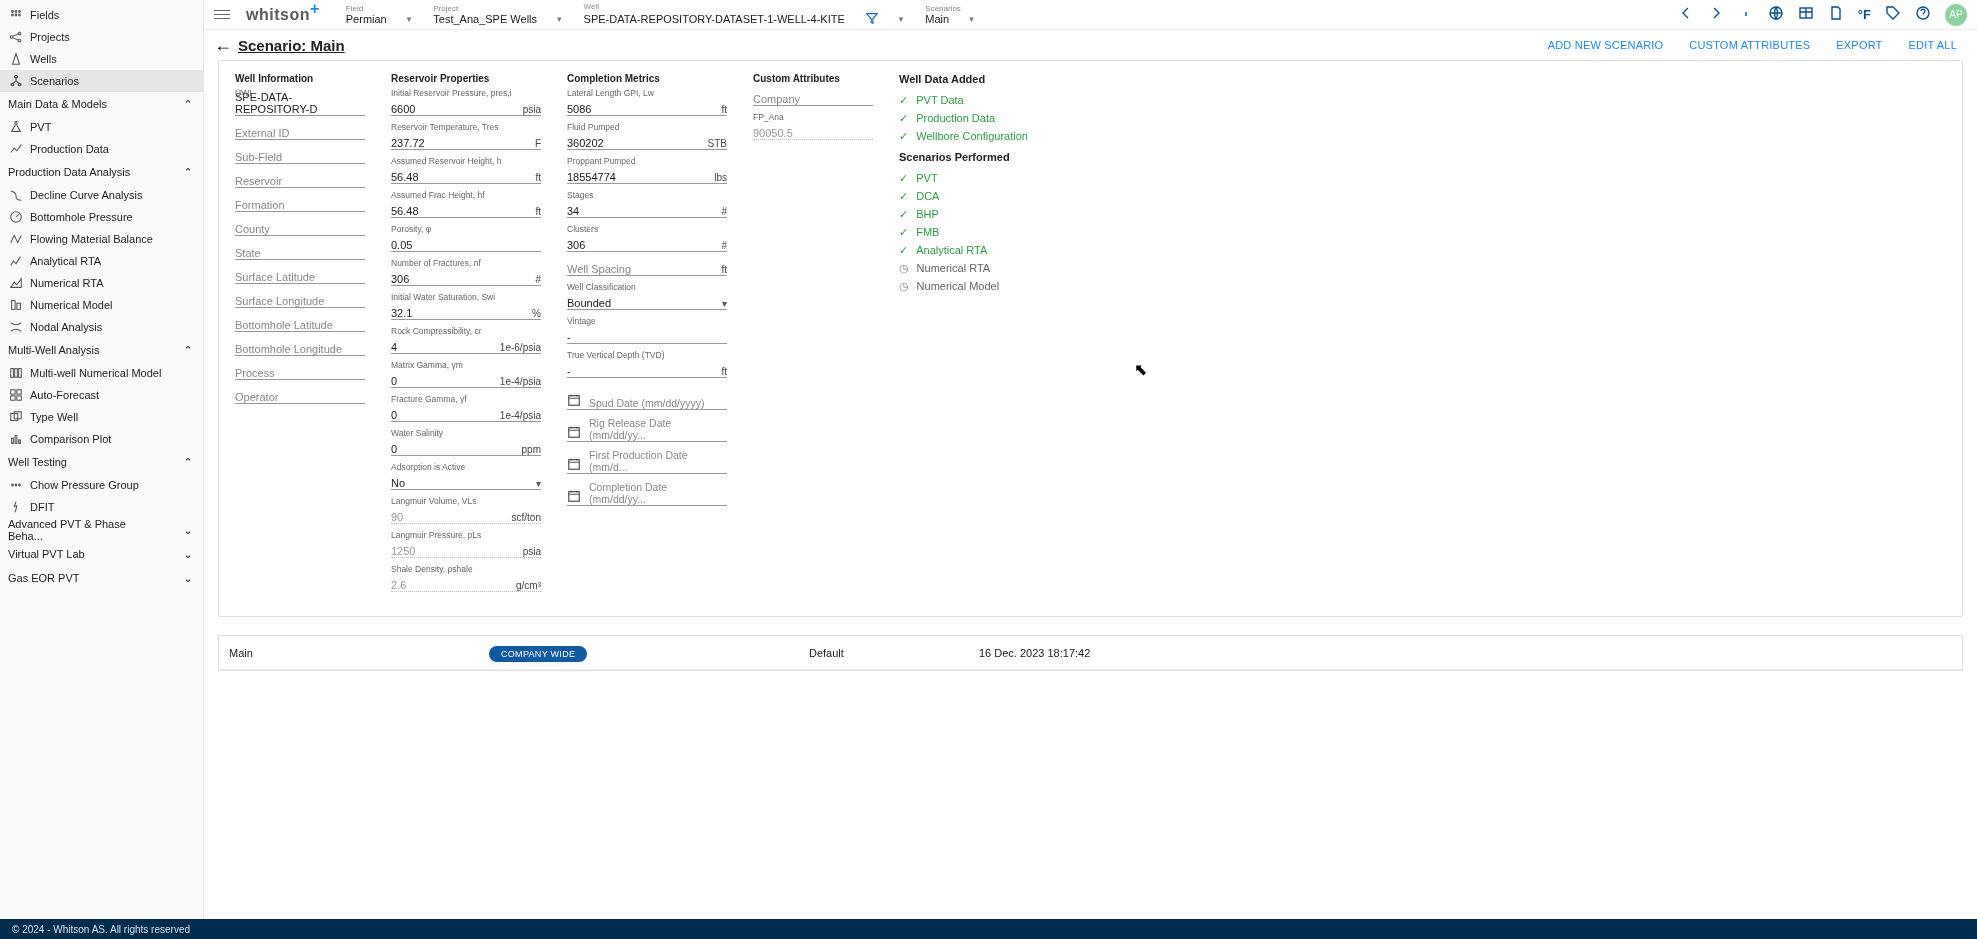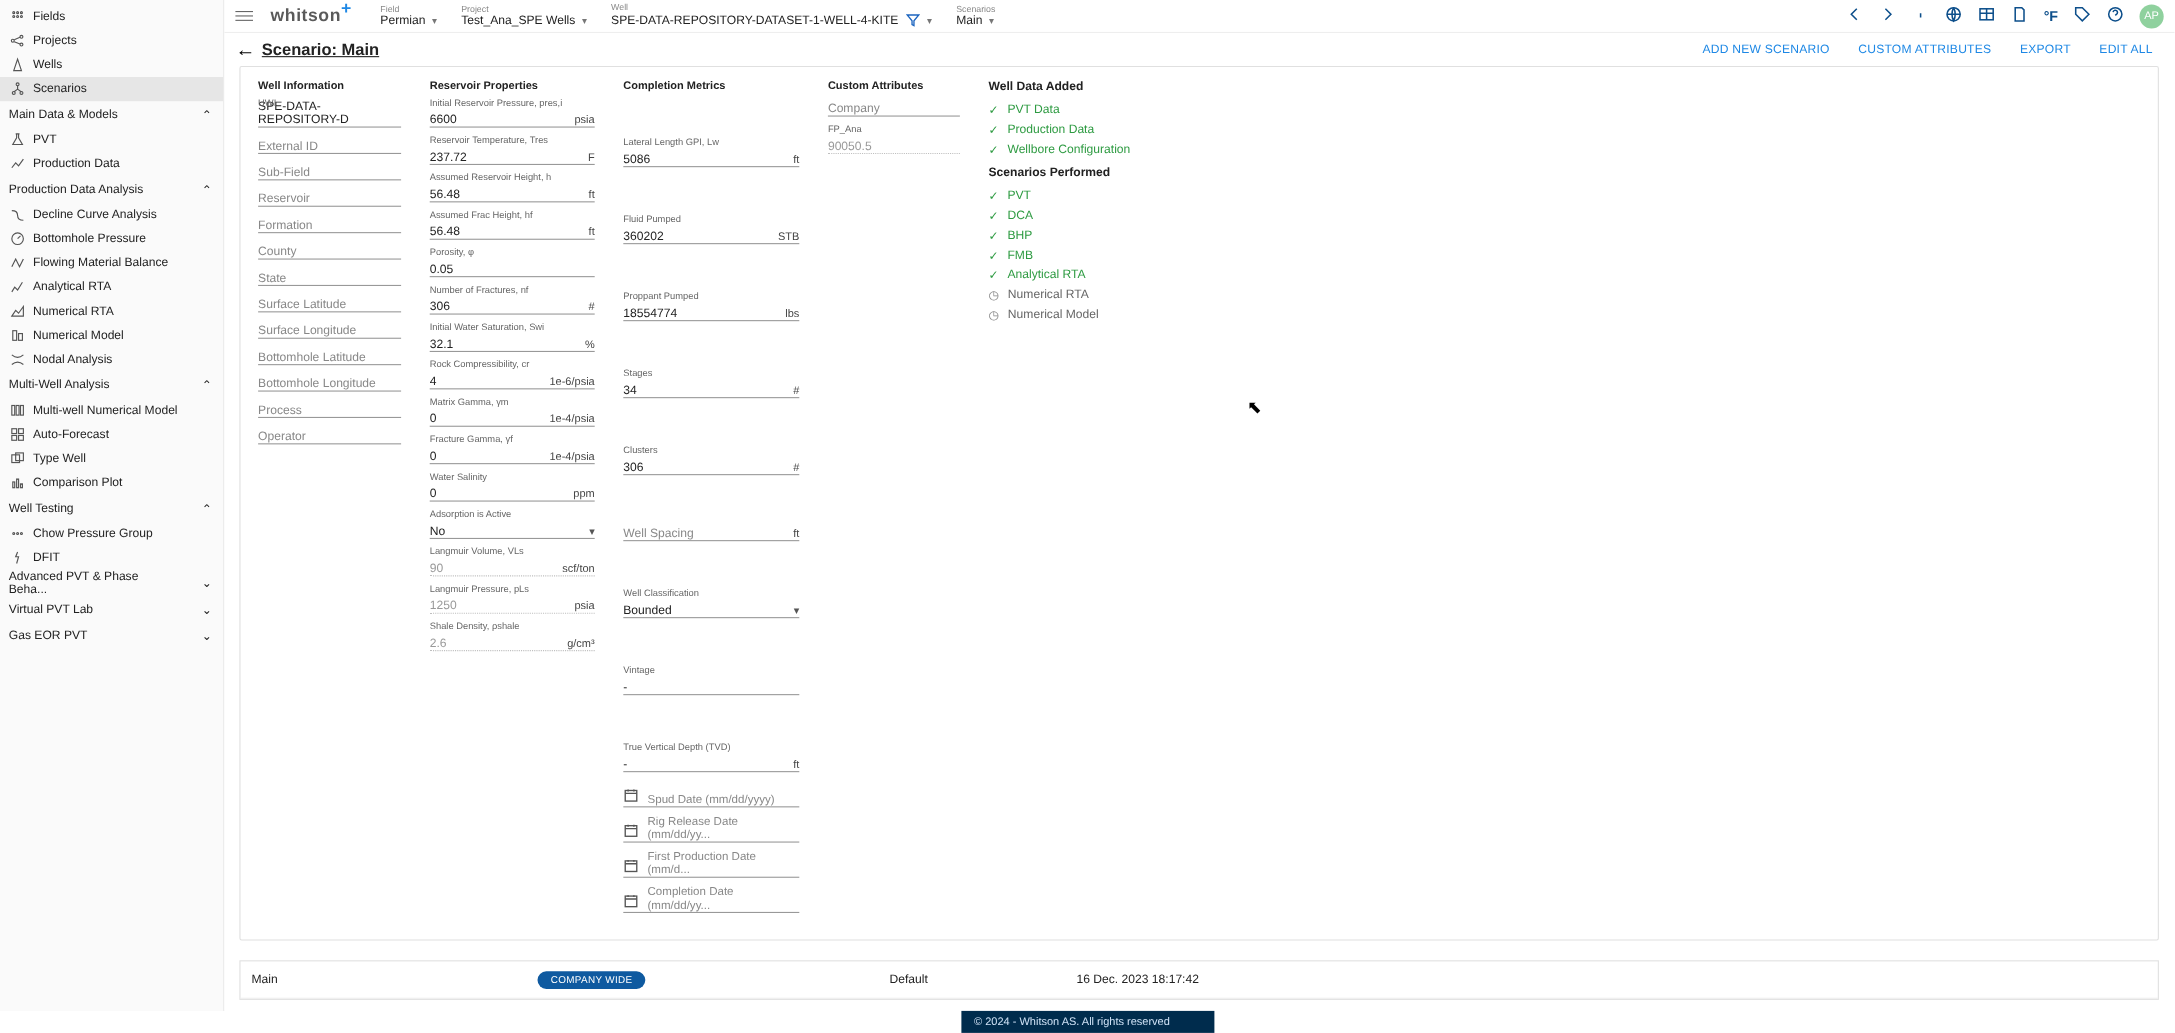--- a/index.html
+++ b/index.html
@@ -33,21 +33,21 @@
 
   
   .main { flex:1; display:flex; flex-direction:column; min-width:0; background:#fff; }
   
   .topbar { display:flex; align-items:center; height:30px; padding:0 10px; border-bottom:1px solid #eee; gap:10px; }
   .burger { margin-right:6px; cursor:pointer; }
   .logo { font-size:16px; font-weight:600; color:#5a5a5a; letter-spacing:.5px; position:relative; margin-right:10px; }
   .logo .plus { color:var(--brand-bright); font-weight:800; position:relative; top:-6px; }
   .crumb { display:flex; flex-direction:column; padding:0 6px; }
   .crumb .ck { font-size:8px; color:#888; }
-  .crumb .cv { display:flex; align-items:center; gap:6px; font-size:11px; }
+  .crumb .cv { display:flex; align-items:center; gap:20px; font-size:11px; }
   .crumb .arrow { font-size:9px; color:#777; }
   .filter-icon { color:#1e66c0; }
   .top-right { margin-left:auto; display:flex; align-items:center; gap:14px; }
   .top-right .tbtn { cursor:pointer; color:#0d4f8b; }
   .avatar { width:22px; height:22px; border-radius:50%; background:#8fd19e; color:#fff; font-size:10px; display:flex; align-items:center; justify-content:center; }
 
   
   .title-row { display:flex; align-items:center; height:30px; padding:0 20px 0 10px; }
   .title-row .back { width:24px; cursor:pointer; color:#000; font-size:18px; }
   .title-row h1 { margin:0; font-size:15px; font-weight:700;text-decoration:underline; }
@@ -62,21 +62,21 @@
   .col-h { font-weight:700; font-size:10px; margin-bottom:4px; }
 
   .fld { width:150px; position:relative; padding-top:10px; margin-bottom:6px; }
   .fld .flabel { position:absolute; top:0; left:0; font-size:8.5px; color:#666; white-space:nowrap; }
   .fld .fval { display:flex; align-items:flex-end; height:18px; border-bottom:1px solid #999; font-size:11px; }
   .fld.dotted .fval { border-bottom:1px dotted var(--dotted); color:#999; }
   .fld .unit { margin-left:auto; font-size:10px; color:#444; padding-left:6px; }
   .fld .sel { margin-left:auto; font-size:10px; color:#555; }
   .fld.no-lbl { padding-top:0; }
   .fld.wi { width:130px; }
-  .fld.cm { width:160px;margin-top:36px; }
+  .fld.cm { width:160px; }
   .fld.ca { width:120px; }
 
   .date-fld { width:160px; display:flex; align-items:flex-end; height:26px; border-bottom:1px solid #999; font-size:10.5px; color:#888; margin-bottom:6px; gap:8px;}
   .date-fld .cal { color:#555; }
 
   
   .wda { font-size:11px; }
   .wda .hdr { font-weight:700; margin-bottom:6px; }
   .wda .item { display:flex; align-items:center; gap:8px; height:18px; }
   .wda .chk { color:var(--green); font-size:11px; }
@@ -91,21 +91,21 @@
   .scen-table .tr { height:34px; font-size:11px; border-bottom:1px solid #eee; }
   .c-name { width:270px; padding-left:10px;}
   .c-access { width:320px;}
   .c-owner { width:170px;}
   .c-created { width:330px;}
   .c-note { flex:1; padding-right:20px;}
   .badge { background:var(--brand); color:#fff; border-radius:12px; padding:3px 12px; font-size:9px; letter-spacing:.3px; }
   .note-input { width:100%; height:22px; border:1px solid var(--brand-bright); background:#e8f2ff; font-size:10.5px; padding:2px 6px; outline:none; }
 
   
-  .footer { height:20px; display:flex; align-items:center;flex-direction:column; }
+  .footer { height:20px; display:flex; align-items:center; }
   .footer .dark { background:var(--dark-nav); color:#cfe2f6; height:100%; display:flex; align-items:center; padding:0 12px; width:230px; font-size:10px;}
   .footer .rest { flex:1; background:var(--dark-nav); height:100%; }
   .burgerbar { width:16px; height:1.6px; background:#666; margin:2.4px 0; }
 
   .cursor-ptr { position:absolute; left:930px; top:300px; font-size:16px; color:#000; pointer-events:none; }
 
   svg.i { width:14px; height:14px; fill:none; stroke:currentColor; stroke-width:1.4; }
   svg.i16 { width:16px; height:16px; fill:none; stroke:currentColor; stroke-width:1.4; }
 </style>
 </head>

